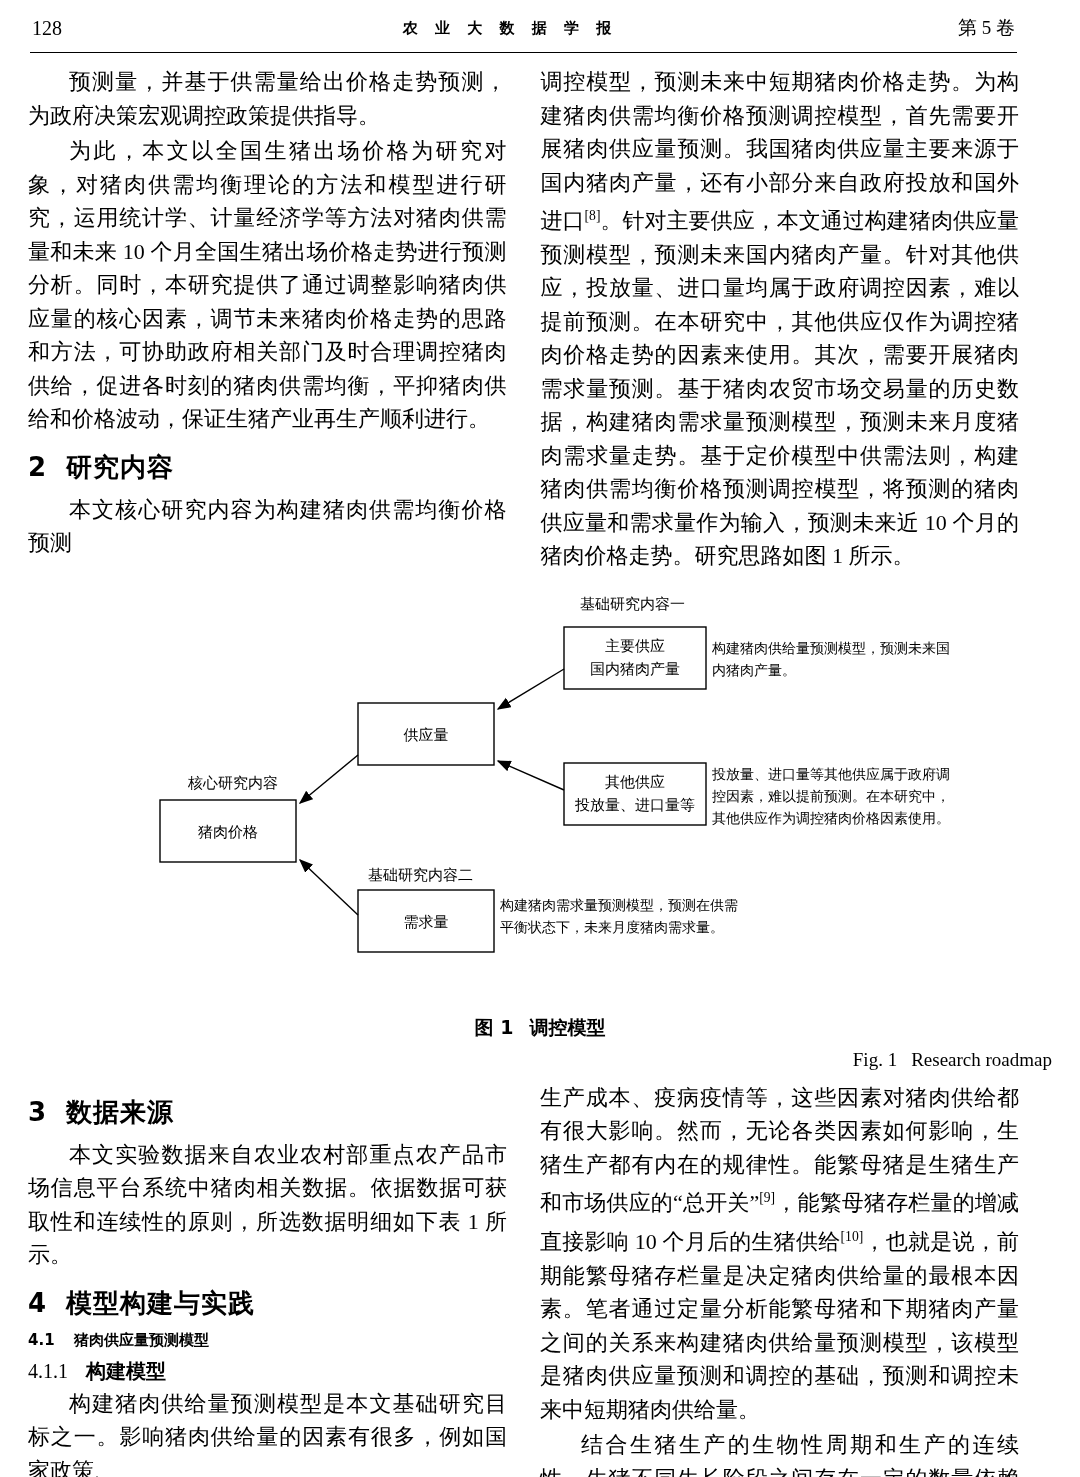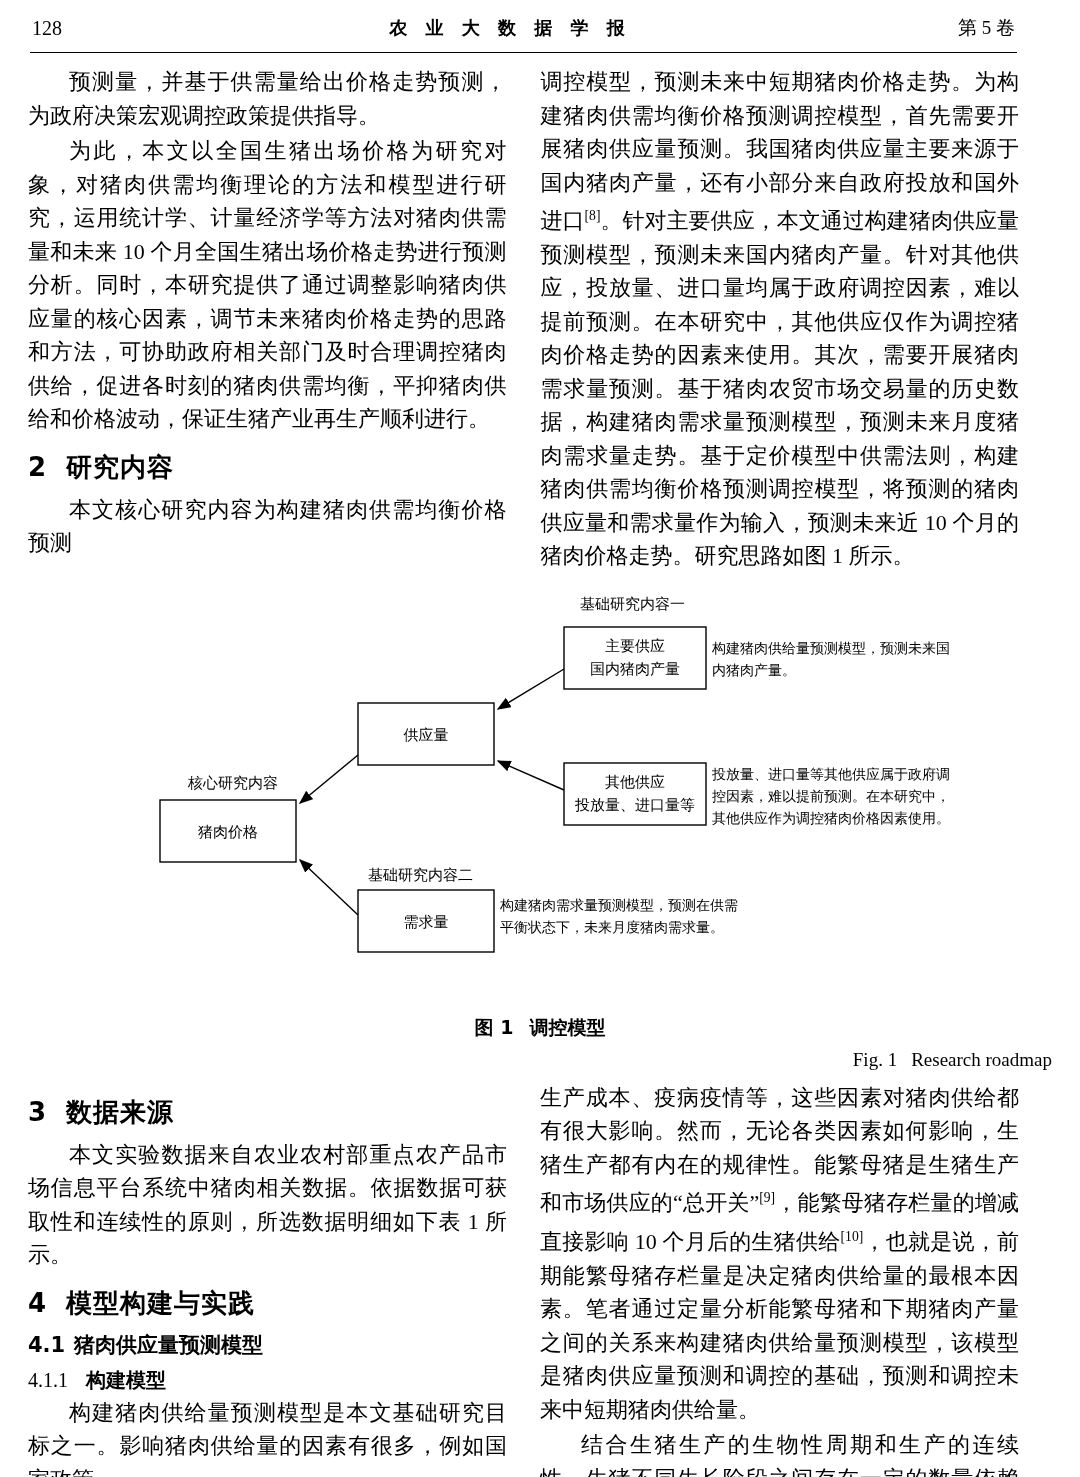--- a/index.html
+++ b/index.html
@@ -31,21 +31,21 @@
     justify-content: space-between;
     font-size: 19px;
     padding: 6px 4px 0 4px;
   }
   .header .page-num {
     font-family: "Liberation Serif", serif;
     font-size: 20px;
   }
   .header .journal {
     font-family: "DejaVu Sans", "Liberation Sans", sans-serif;
-    font-size: 18px;
+    font-size: 15px;
     font-weight: bold;
     letter-spacing: 6px;
     white-space: nowrap;
   }
   .header .vol {
     font-size: 19px;
     white-space: nowrap;
   }
   .rule {
     border-bottom: 1.6px solid #000;
@@ -76,21 +76,21 @@
     margin: 14px 0 8px 0;
     letter-spacing: 1px;
   }
   .sec-h .num {
     display: inline-block;
     min-width: 38px;
   }
   .sub-h {
     font-family: "DejaVu Sans", "Liberation Sans", sans-serif;
     font-weight: bold;
-    font-size: 21px;
+    font-size: 15px;
     margin: 10px 0 4px 0;
   }
   .sub-h .num {
     display: inline-block;
     min-width: 46px;
     font-weight: bold;
   }
   .sub-h2 {
     font-family: "DejaVu Sans", "Liberation Sans", sans-serif;
     font-weight: bold;

